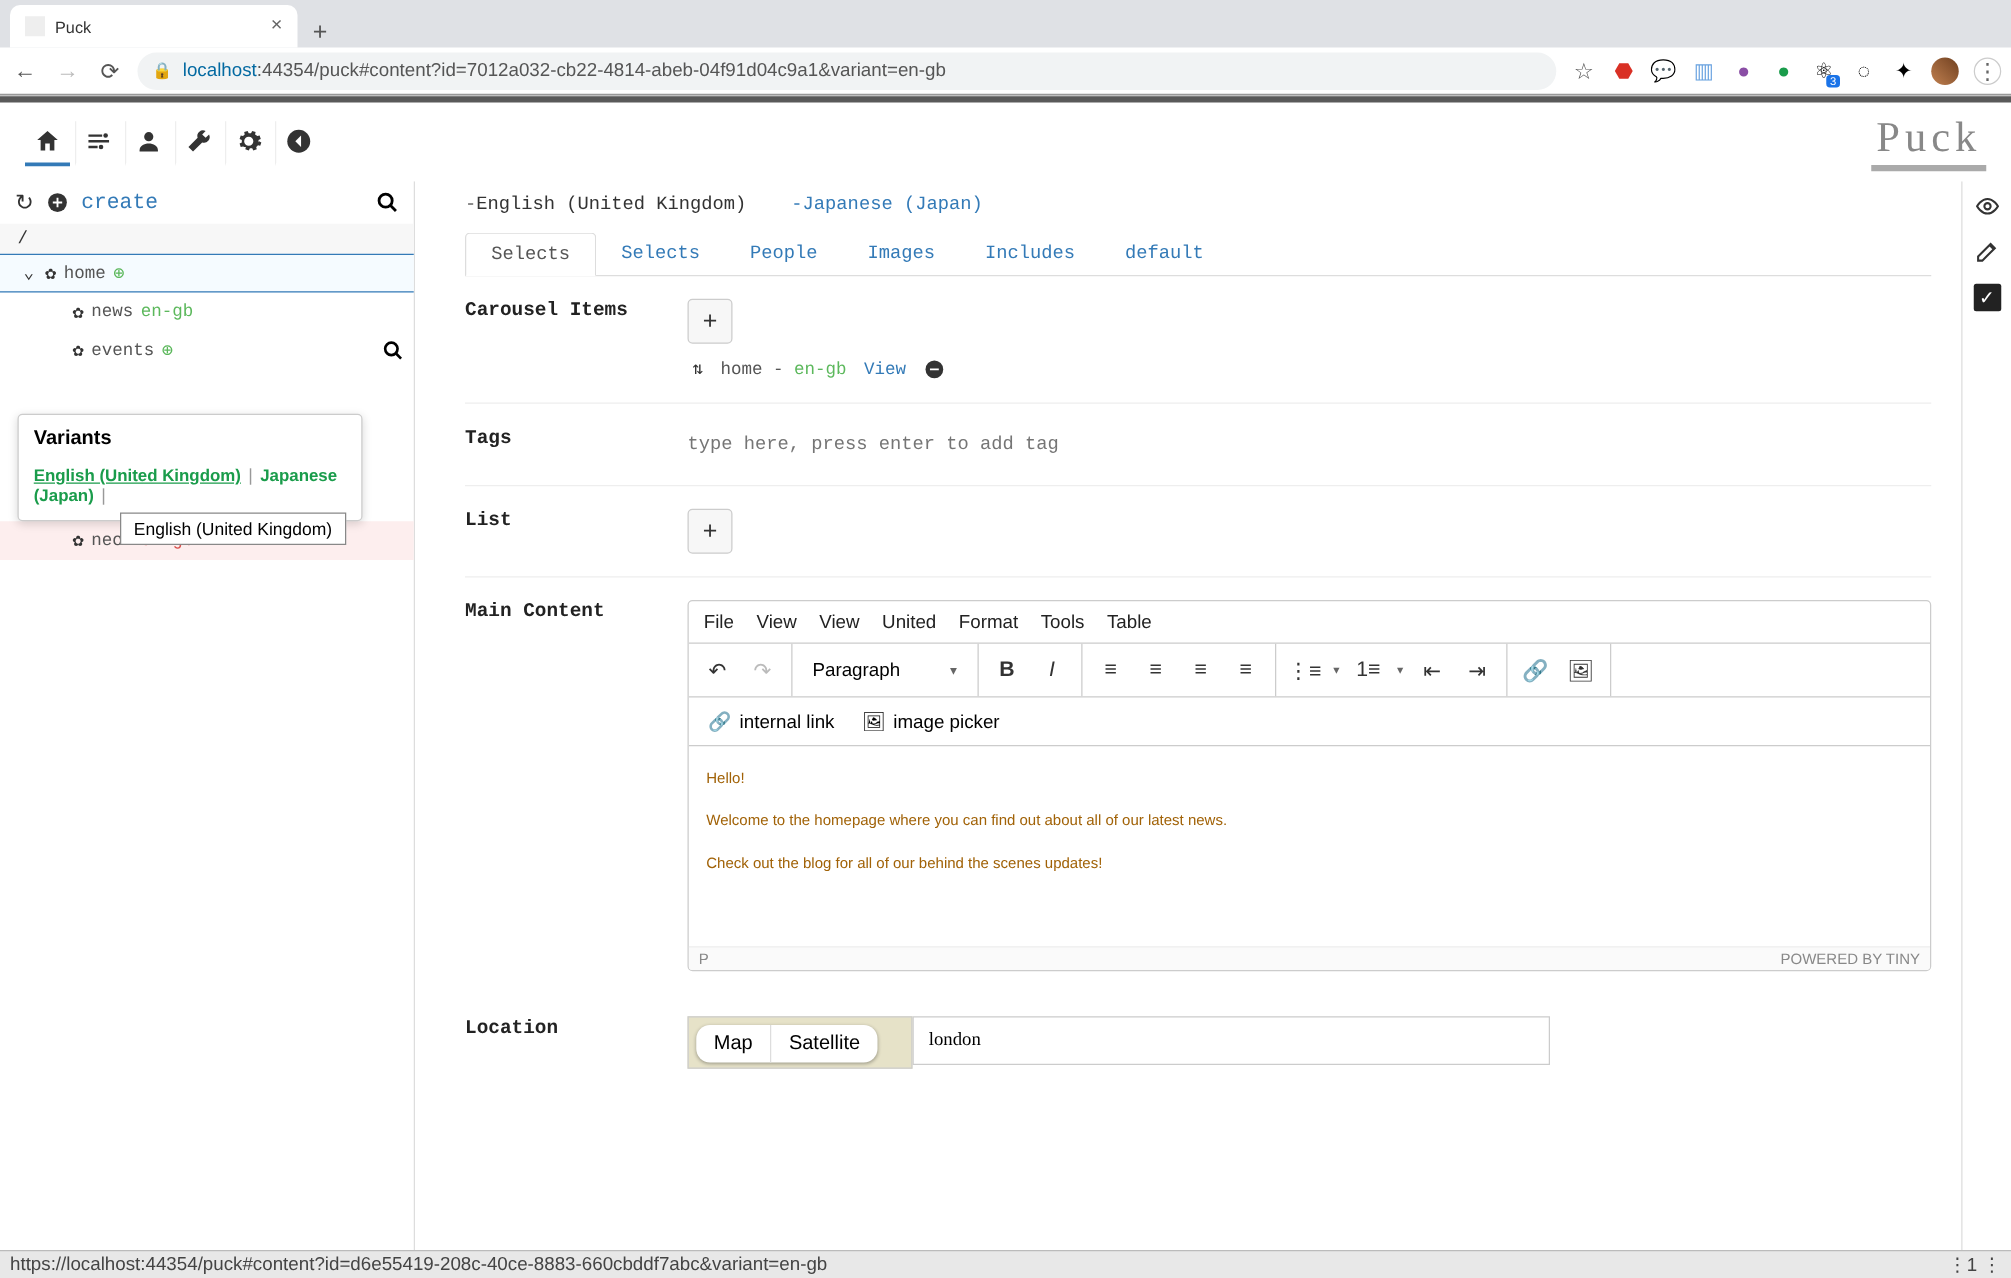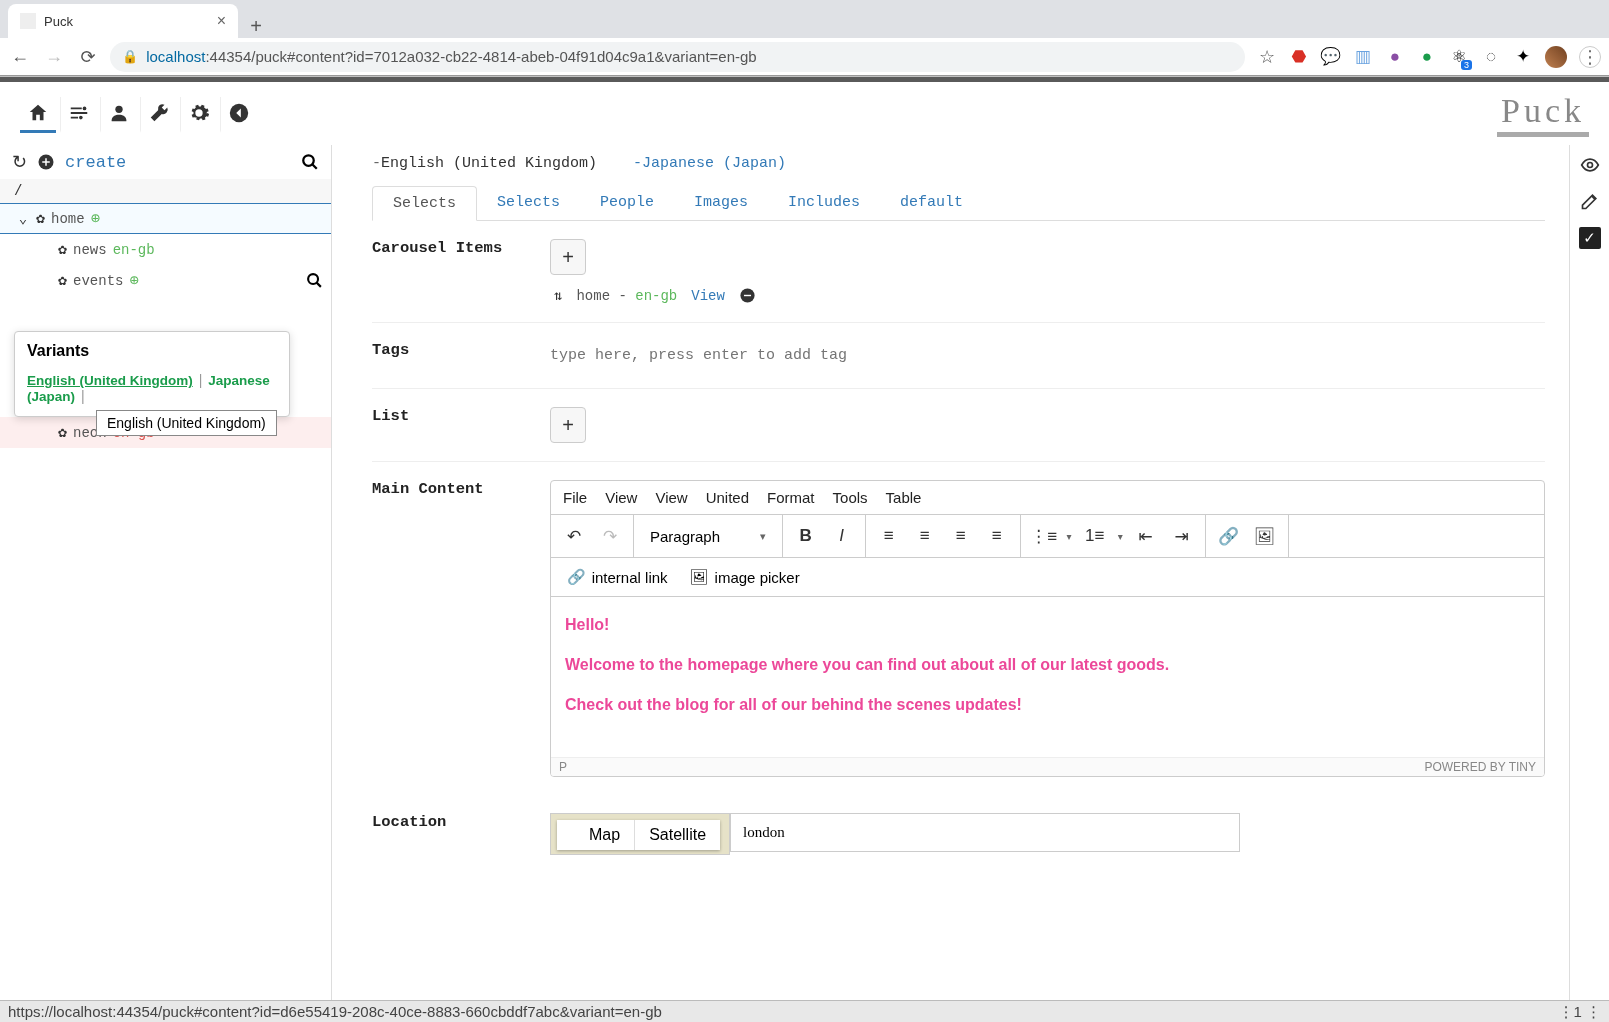--- a/index.html
+++ b/index.html
@@ -99,33 +99,33 @@
 .editor { border: 1px solid #ccc; border-radius: 4px; overflow: hidden; }
 .editor-menu { display: flex; gap: 18px; padding: 8px 12px; font-size: 15px; color: #222; border-bottom: 1px solid #ccc; text-align: right; }
 .editor-menu span { cursor: pointer; }
 .editor-toolbar { display: flex; border-bottom: 1px solid #ccc; }
 .et-group { display: flex; align-items: center; border-right: 1px solid #ccc; padding: 4px 6px; gap: 2px; }
 .et-btn { width: 34px; height: 34px; display: flex; align-items: center; justify-content: center; font-size: 17px; color: #333; cursor: pointer; border-radius: 3px; }
 .et-select { display: flex; align-items: center; padding: 0 10px; gap: 40px; font-size: 15px; cursor: pointer; }
 .et-select .dd { font-size: 11px; color: #666; }
 .editor-toolbar2 { display: flex; gap: 6px; padding: 6px 8px; border-bottom: 1px solid #ccc; align-items: center; }
 .et2-btn { display: flex; align-items: center; gap: 6px; padding: 4px 8px; cursor: pointer; font-size: 15px; }
-.editor-content { padding: 16px 14px; min-height: 160px; font-size: 16px; color: #ec4899; line-height: 1.5; font-weight: bold; }
+.editor-content { padding: 16px 14px; min-height: 160px; font-size: 12px; color: #a16207; line-height: 1.5; }
 .editor-content p { margin-bottom: 16px; }
 .editor-status { display: flex; justify-content: space-between; padding: 2px 8px; font-size: 12px; color: #888; border-top: 1px solid #eee; background: #fafafa; }
 
 
 .right-rail { width: 40px; border-left: 1px solid #ddd; display: flex; flex-direction: column; align-items: center; padding-top: 10px; gap: 16px; }
 .rail-btn { font-size: 19px; color: #333; cursor: pointer; }
 .rail-btn.filled { background: #222; color: #fff; width: 22px; height: 22px; display: flex; align-items: center; justify-content: center; border-radius: 2px; font-size: 15px; }
 
 
 .map-section { display: flex; gap: 0; }
 .map-box { position: relative; width: 180px; height: 42px; background: #e6e2c8; border: 1px solid #ccc; overflow: hidden; }
-.map-ctrl { position: absolute; top: 6px; left: 6px; display: flex; background: #fff; border-radius: 0; box-shadow: 0 1px 3px rgba(0,0,0,.3); padding-left: 18px; }
+.map-ctrl { position: absolute; top: 6px; left: 6px; display: flex; background: #fff; border-radius: 11px; box-shadow: 0 1px 3px rgba(0,0,0,.3); }
 .map-ctrl span { padding: 6px 14px; font-size: 16px; font-weight: 500; cursor: pointer; }
 .map-ctrl span + span { border-left: 1px solid #ddd; }
 .loc-input { flex: 1; min-width: 0; margin-left: 0; }
 .loc-input input { width: 510px; border: 1px solid #ccc; padding: 10px 12px; font-family: Liberation Serif, serif; font-size: 15px; outline: none; }
 
 
 .statusbar { position: fixed; bottom: 0; left: 0; right: 0; height: 22px; background: #e8e8e8; border-top: 1px solid #bbb; font-size: 15px; color: #444; display: flex; align-items: center; padding: 0 8px; }
 .statusbar .sbr { margin-left: auto; }
 
 svg { display: block; }
@@ -379,21 +379,21 @@
                 <span>🔗</span>
                 <span>internal link</span>
               </div>
               <div class="et2-btn">
                 <span>🖼</span>
                 <span>image picker</span>
               </div>
             </div>
             <div class="editor-content">
               <p>Hello!</p>
-              <p>Welcome to the homepage where you can find out about all of our latest goods.</p>
+              <p>Welcome to the homepage where you can find out about all of our latest news.</p>
               <p>Check out the blog for all of our behind the scenes updates!</p>
             </div>
             <div class="editor-status">
               <span>P</span>
               <span>POWERED BY TINY</span>
             </div>
           </div>
         </div>
       </div>
 

